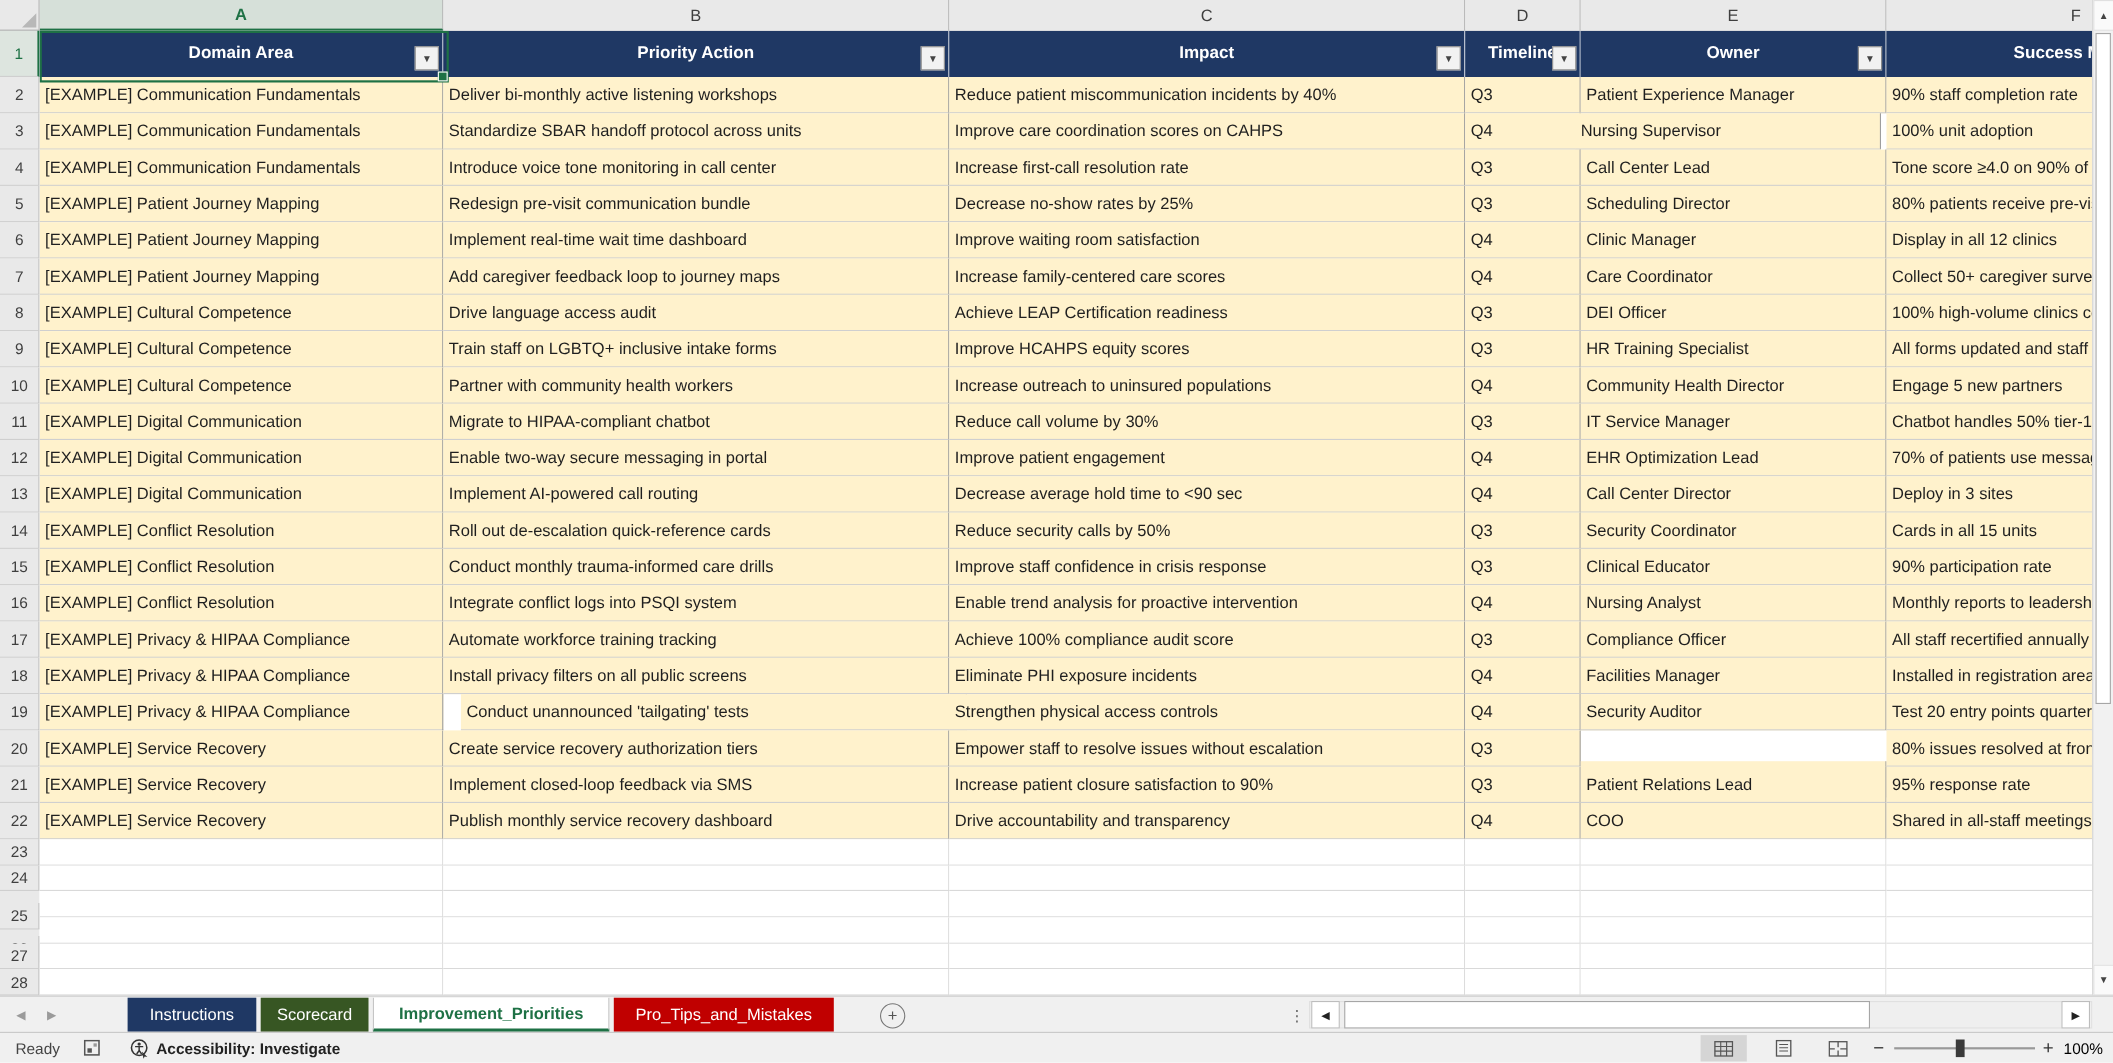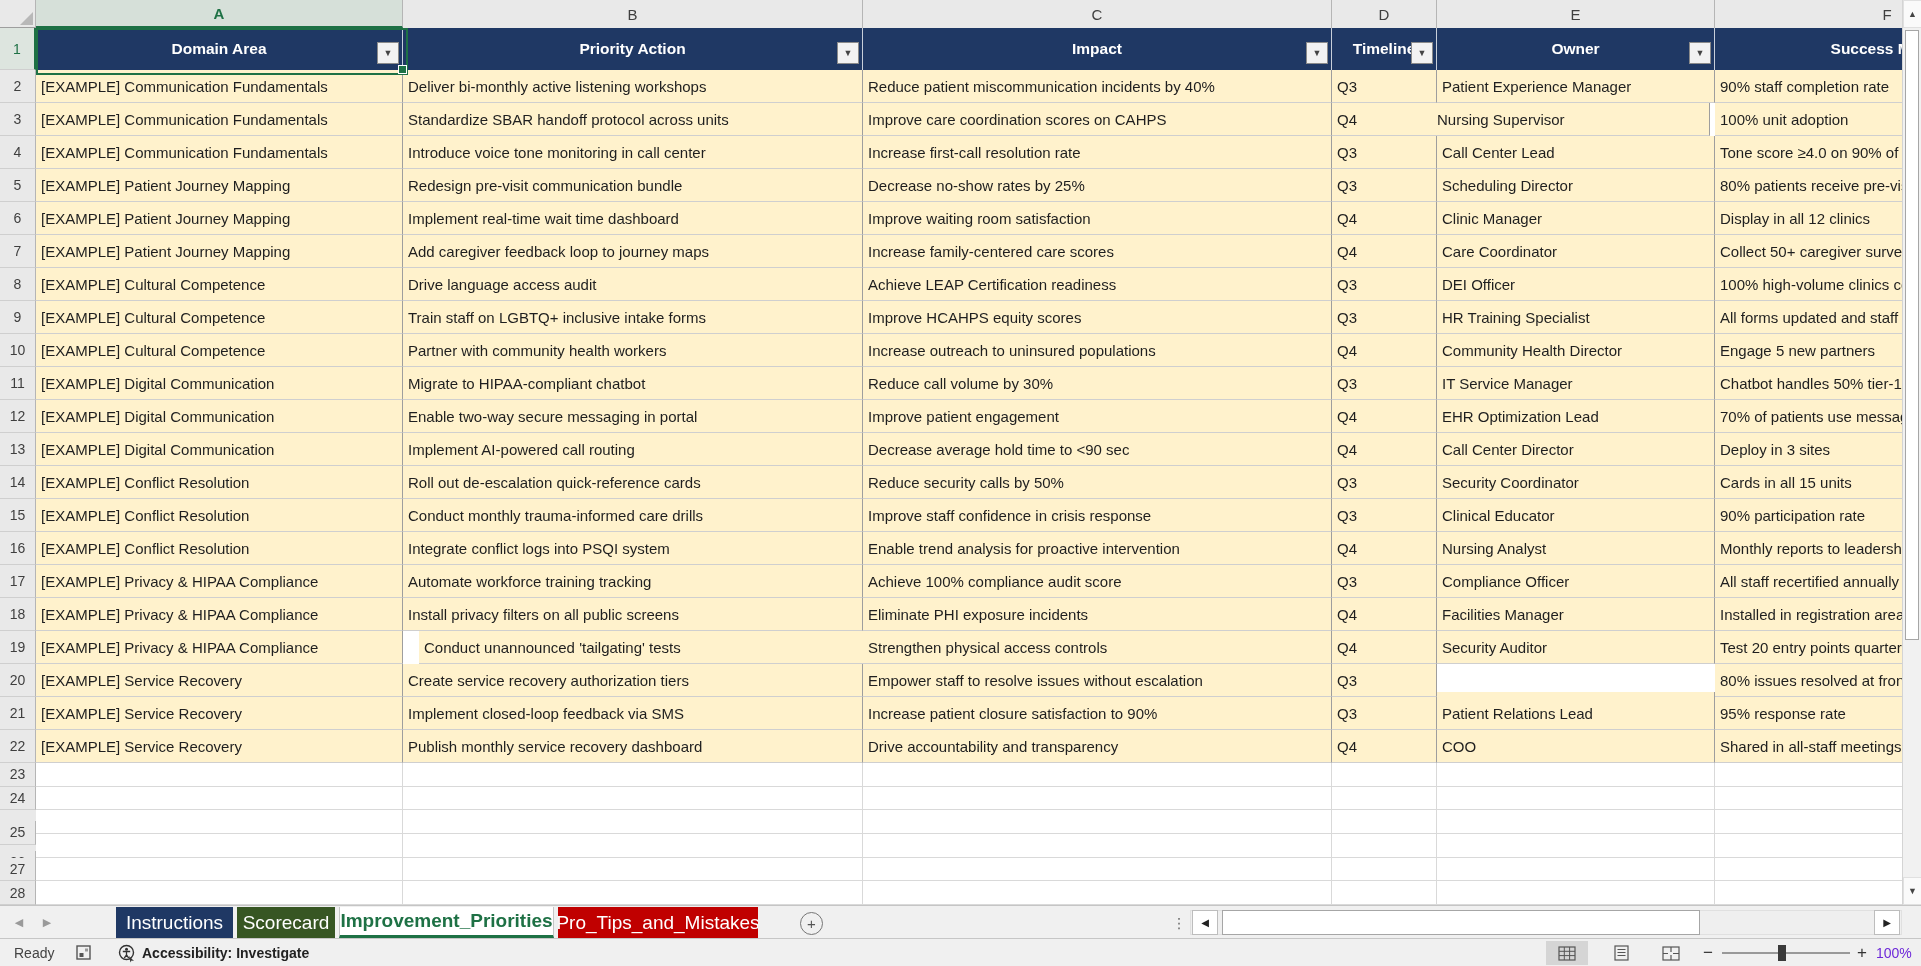--- a/index.html
+++ b/index.html
@@ -45,21 +45,21 @@
   
   #vscroll{left:1902px;top:0;width:19px;height:905px;background:#f1f1f1;border-left:1px solid #d4d4d4;}
   .sbarrow{position:absolute;left:0;width:19px;background:#fafafa;color:#444;font-size:9px;
            display:flex;align-items:center;justify-content:center;border:1px solid #e0e0e0;box-sizing:border-box;}
   #vthumb{position:absolute;left:2px;top:30px;width:14px;height:610px;background:#ffffff;border:1px solid #a6a6a6;box-sizing:border-box;}
 
   
   #tabrow{left:0;top:905px;width:1921px;height:33px;background:#f0f0f0;border-top:1px solid #c5c5c5;}
   .navarrow{position:absolute;top:0;height:33px;width:26px;color:#9a9a9a;font-size:11px;
             display:flex;align-items:center;justify-content:center;}
-  .sheettab{position:absolute;top:1px;height:31px;box-sizing:border-box;font-size:19px;
+  .sheettab{position:absolute;top:1px;height:31px;box-sizing:border-box;font-size:15px;
             display:flex;align-items:center;justify-content:center;white-space:nowrap;overflow:hidden;}
   .sheettab.active{font-weight:bold;border-bottom:3px solid #1e7145;border-left:1px solid #c5c5c5;border-right:1px solid #c5c5c5;}
   #addsheet{position:absolute;left:800px;top:6px;width:21px;height:21px;border:1px solid #767676;
             border-radius:50%;color:#555;font-size:15px;display:flex;align-items:center;justify-content:center;}
   #hdots{position:absolute;left:1172px;top:0;height:33px;display:flex;align-items:center;color:#666;font-size:14px;}
   #hscrolltrack{position:absolute;left:1190px;top:4px;width:712px;height:25px;background:#efefef;border:1px solid #e0e0e0;box-sizing:border-box;}
   .hsbtn{position:absolute;top:4px;width:26px;height:25px;background:#ffffff;border:1px solid #bdbdbd;
          box-sizing:border-box;color:#222;font-size:10px;display:flex;align-items:center;justify-content:center;}
   #hthumb{position:absolute;left:1222px;top:4px;width:478px;height:25px;background:#ffffff;border:1px solid #a6a6a6;box-sizing:border-box;}
 
@@ -70,21 +70,21 @@
   #macroicon{position:absolute;left:76px;top:6px;}
   #accicon{position:absolute;left:118px;top:5px;}
   #acctext{position:absolute;left:142px;top:0;height:28px;display:flex;align-items:center;
            font-weight:bold;color:#222;}
   .viewbtn{position:absolute;top:2px;width:42px;height:24px;display:flex;align-items:center;justify-content:center;}
   .viewbtn.sel{background:#d5d5d5;}
   #zoomminus{position:absolute;left:1698px;top:0;height:28px;width:20px;display:flex;align-items:center;justify-content:center;font-size:17px;color:#333;}
   #zoomtrack{position:absolute;left:1722px;top:13px;width:128px;height:2px;background:#999;}
   #zoomthumb{position:absolute;left:1778px;top:6px;width:8px;height:16px;background:#3a3a3a;}
   #zoomplus{position:absolute;left:1852px;top:0;height:28px;width:20px;display:flex;align-items:center;justify-content:center;font-size:17px;color:#333;}
-  #zoompct{position:absolute;left:1876px;top:0;height:28px;display:flex;align-items:center;color:#6d28d9;}
+  #zoompct{position:absolute;left:1876px;top:0;height:28px;display:flex;align-items:center;color:#000000;}
 </style>
 </head>
 <body>
 
 <div id="app">
 
   <div class="abs" id="colstrip">
       <div class="colhdr selcol" style="left: 36px; width: 367px;">A</div>
       <div class="colhdr" style="left: 403px; width: 460px;">B</div>
       <div class="colhdr" style="left: 863px; width: 469px;">C</div>

